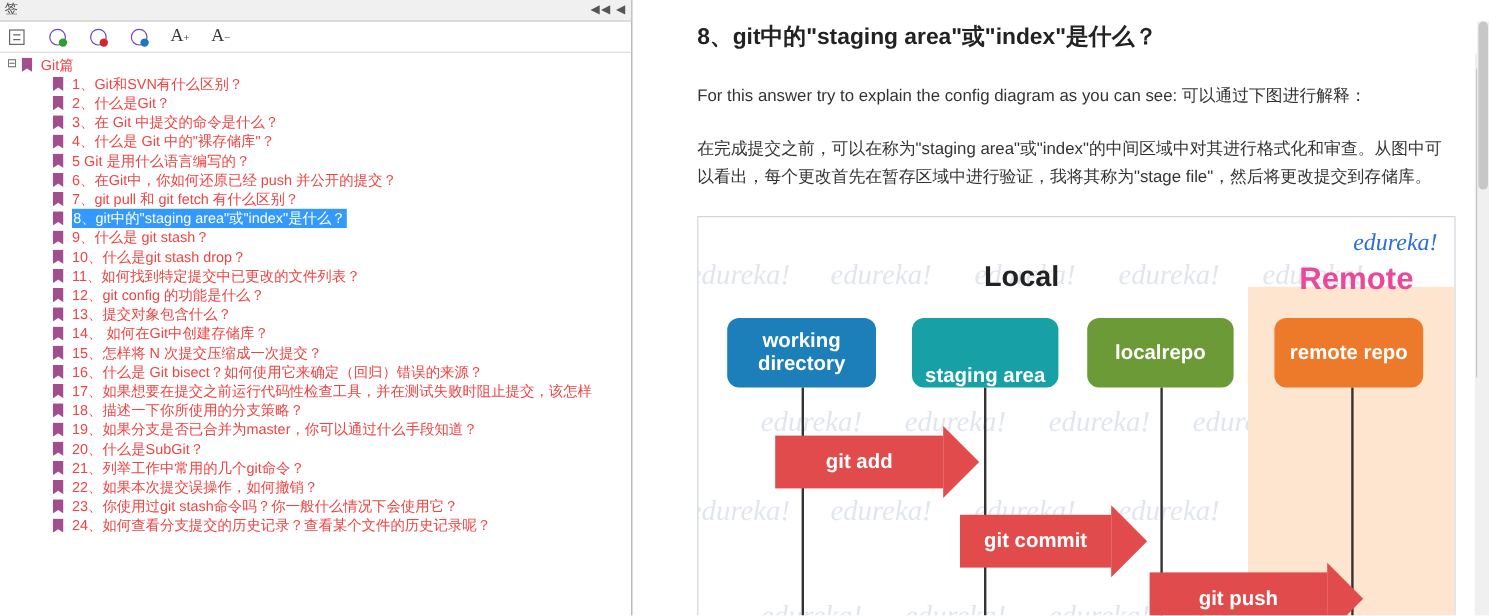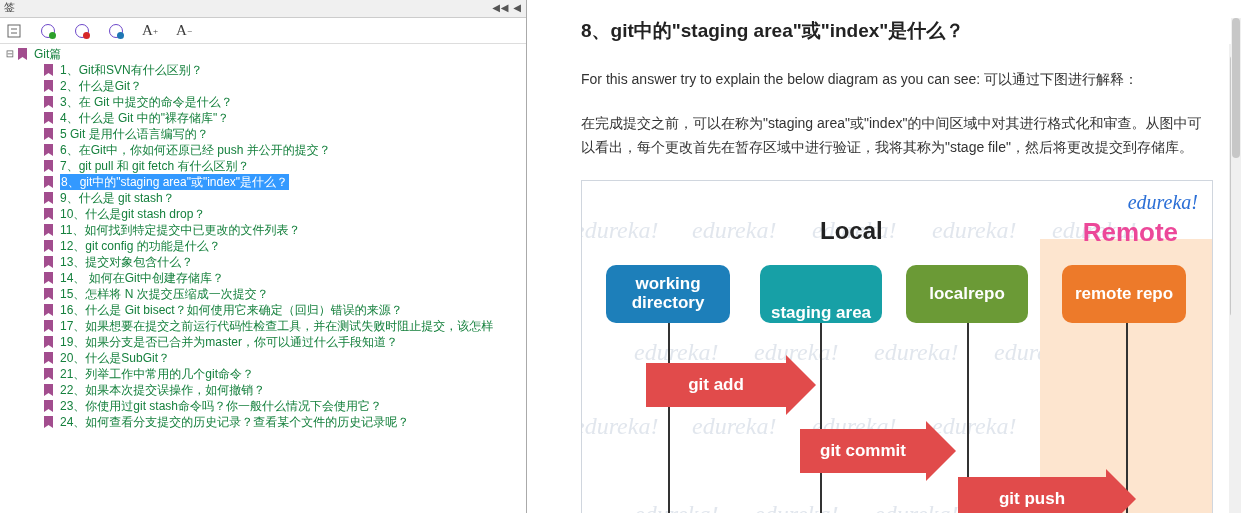--- a/index.html
+++ b/index.html
@@ -19,21 +19,21 @@
   .ap { font-family: Georgia, serif; font-size: 15px; color: #3a3a3a; }
   .am { font-family: Georgia, serif; font-size: 15px; color: #3a3a3a; }
   .sup { font-size: 9px; vertical-align: super; }
   .tree-wrap { flex: 1; overflow: hidden; padding: 2px 0 0 2px; }
   .tree-root { }
   .node { display: flex; align-items: center; height: 16px; line-height: 16px; white-space: nowrap; }
   .twist { width: 14px; text-align: center; color: #666; font-size: 10px; padding-left: 2px; }
   .twist.blank { color: transparent; }
   .bm { width: 14px; height: 14px; display: inline-block; margin-right: 4px; position: relative; }
   .bm::before { content: ""; position: absolute; left: 2px; top: 1px; width: 9px; height: 12px; background: #a24d8e; clip-path: polygon(0 0, 100% 0, 100% 100%, 50% 75%, 0 100%); }
-  .node-label { font-size: 12px; color: #15803d; }
+  .node-label { font-size: 12px; color: #ef4444; }
   .children { padding-left: 26px; }
   .node.selected { }
   .node.selected .node-label { background: #3399ff; color: #fff; padding: 0 1px; }
   .right-pane { flex: 1; padding: 18px 28px 0 54px; font-size: 14px; color: #222; overflow: hidden; position: relative; height: 100%; }
   .article-title { font-size: 19px; font-weight: bold; margin-bottom: 24px; }
   .p1 { margin-bottom: 22px; color: #333; line-height: 1.6; }
   .p2 { margin-bottom: 20px; color: #333; line-height: 1.7; }
   .diagram { border: 1px solid #d0d6de; height: 360px; position: relative; background: #fff; overflow: hidden; }
   
   .wm { position: absolute; color: rgba(200,210,223,0.55); font-size: 24px; font-style: italic; font-weight: 400; font-family: Georgia, serif; pointer-events: none; }
@@ -196,20 +196,25 @@
               <span class="node-label">16、什么是 Git bisect？如何使用它来确定（回归）错误的来源？</span>
             </div>
             <div class="node">
               <span class="twist blank">·</span>
               <span class="bm"></span>
               <span class="node-label">17、如果想要在提交之前运行代码性检查工具，并在测试失败时阻止提交，该怎样</span>
             </div>
             <div class="node">
               <span class="twist blank">·</span>
               <span class="bm"></span>
+              <span class="node-label">18、描述一下你所使用的分支策略？</span>
+            </div>
+            <div class="node">
+              <span class="twist blank">·</span>
+              <span class="bm"></span>
               <span class="node-label">19、如果分支是否已合并为master，你可以通过什么手段知道？</span>
             </div>
             <div class="node">
               <span class="twist blank">·</span>
               <span class="bm"></span>
               <span class="node-label">20、什么是SubGit？</span>
             </div>
             <div class="node">
               <span class="twist blank">·</span>
               <span class="bm"></span>
@@ -235,21 +240,21 @@
     </div>
     <div class="left-scroll">
       <div class="left-arrow up">▲</div>
       <div class="left-thumb"></div>
       <div class="left-arrow down">▼</div>
     </div>
   </div>
 
   <div class="right-pane">
     <h2 class="article-title">8、git中的"staging area"或"index"是什么？</h2>
-    <p class="p1">For this answer try to explain the below diagram as you can see: 可以通过下图进行解释：</p>
+    <p class="p1">For this answer try to explain the config diagram as you can see: 可以通过下图进行解释：</p>
     <p class="p2">在完成提交之前，可以在称为"staging area"或"index"的中间区域中对其进行格式化和审查。从图中可以看出，每个更改首先在暂存区域中进行验证，我将其称为"stage file"，然后将更改提交到存储库。</p>
 
     <div class="diagram">
       <span class="wm" style="left:-8px; top:36px;">edureka!</span>
       <span class="wm" style="left:110px; top:36px;">edureka!</span>
       <span class="wm" style="left:230px; top:36px;">edureka!</span>
       <span class="wm" style="left:350px; top:36px;">edureka!</span>
       <span class="wm" style="left:470px; top:36px;">edureka!</span>
       <span class="wm" style="left:52px; top:158px;">edureka!</span>
       <span class="wm" style="left:172px; top:158px;">edureka!</span>

